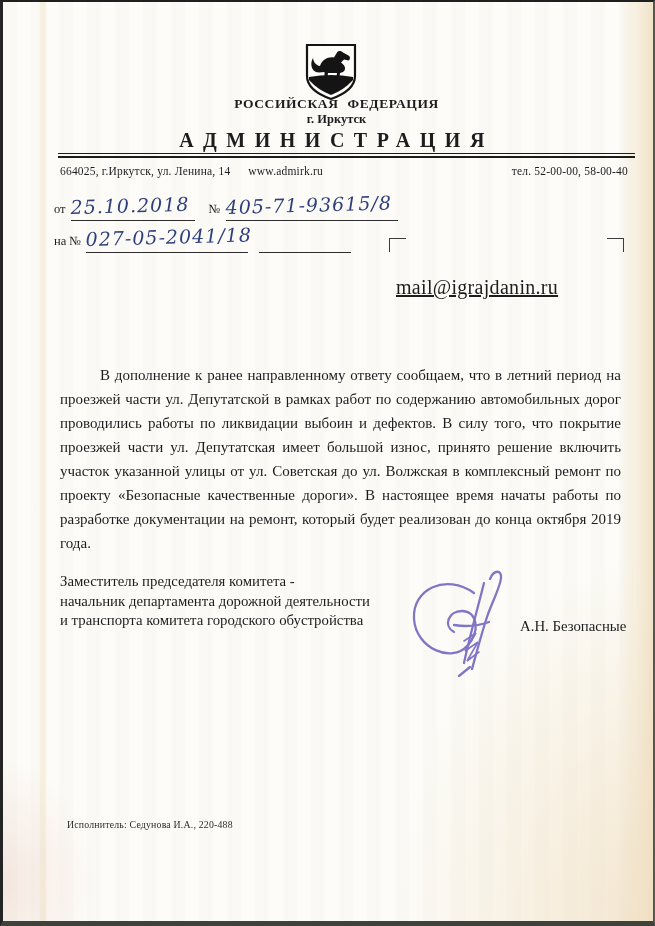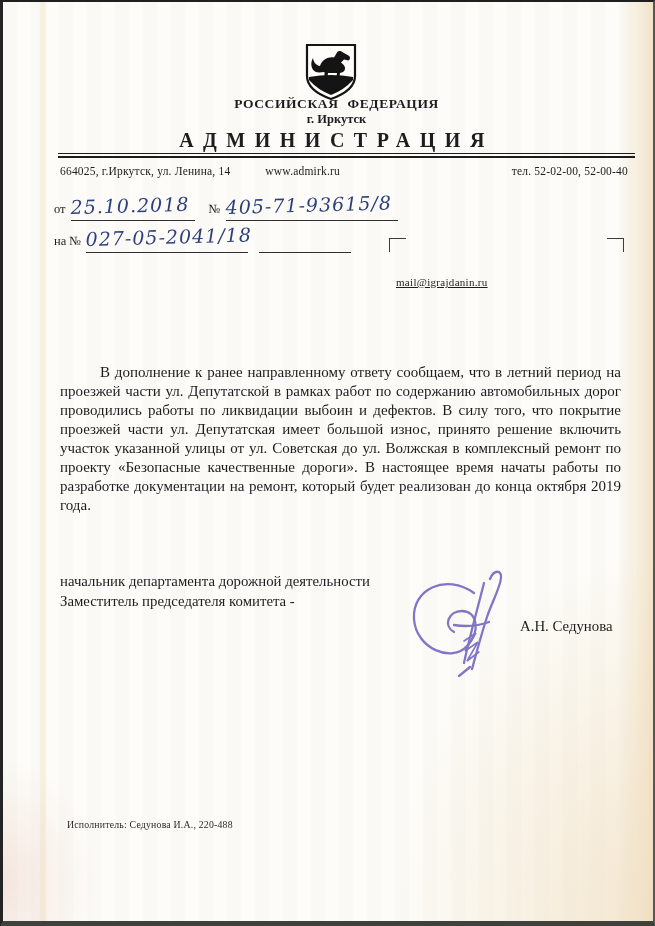--- a/index.html
+++ b/index.html
@@ -26,39 +26,39 @@
   .abs{position:absolute;}
   
   .center-band{left:0;width:100%;text-align:center;padding-left:17px;box-sizing:border-box;}
   .country{top:94px;font-size:13.5px;font-weight:bold;letter-spacing:.6px;word-spacing:5px;}
   .city{top:110px;font-size:12.5px;font-weight:bold;text-align:center;}
   .org{top:127px;font-size:20px;font-weight:bold;letter-spacing:9.5px;}
   .rule{top:151px;left:55px;width:577px;height:2px;
         border-top:1.6px solid #1c1c1c;border-bottom:2.8px solid #1c1c1c;}
   .contact-row{top:163px;left:57px;width:568px;display:flex;justify-content:space-between;
                font-size:11.5px;letter-spacing:.2px;}
-  .website{margin-left:35px;}
+  .website{margin-left:18px;}
   
   .refline{left:43px;white-space:nowrap;}
   .refline-1{top:194px;}
   .refline-2{top:226px;}
   .lbl{font-size:12.5px;vertical-align:bottom;line-height:24px;margin-left:8px;}
   .uline{display:inline-block;vertical-align:bottom;height:24px;
          border-bottom:1.3px solid #2e2e2e;margin-left:5px;margin-right:6px;}
   .hw-ink{display:inline-block;font-family:"DejaVu Serif", serif;font-style:italic;
           font-size:19px;line-height:24px;color:#2d3f7c;letter-spacing:1px;
           transform:rotate(-1.6deg) translateY(-1px);transform-origin:left bottom;}
   .w122{width:124px;} .w170{width:172px;} .w160{width:162px;} .w92{width:92px;}
   
   .bracket{width:16px;height:13px;}
   .bracket-left{left:386px;top:236px;border-left:1.4px solid #3c3c3c;border-top:1.4px solid #3c3c3c;}
   .bracket-right{left:604px;top:236px;border-right:1.4px solid #3c3c3c;border-top:1.4px solid #3c3c3c;}
-  .email{left:393px;top:274px;font-size:11px;text-decoration:underline;letter-spacing:.3px;}
+  .email{left:393px;top:274px;font-size:20px;text-decoration:underline;letter-spacing:.3px;}
   
-  .body-par{left:57px;top:361px;width:561px;font-size:15px;line-height:19px;
+  .body-par{left:57px;top:361px;width:561px;font-size:15px;line-height:24px;
             text-align:justify;text-indent:40px;}
   
   .sig-block{left:57px;top:570px;font-size:14.8px;line-height:19.5px;}
   .signer{left:517px;top:616px;font-size:14.8px;}
   .sig-svg{left:401px;top:567px;}
   
   .executor{left:64px;top:817px;font-size:9.8px;letter-spacing:.2px;color:#2b2b2b;}
 </style>
 </head>
 <body>
@@ -78,50 +78,51 @@
   <div class="abs center-band country">РОССИЙСКАЯ ФЕДЕРАЦИЯ</div>
   <div class="abs center-band city">г. Иркутск</div>
   <div class="abs center-band org">АДМИНИСТРАЦИЯ</div>
 
   <div class="abs rule"></div>
 
   <div class="abs contact-row">
     <span>
       <span>664025,  г.Иркутск, ул. Ленина, 14</span><span class="website">www.admirk.ru</span>
     </span>
-    <span>тел. 52-02-00, 52-00-40</span>
+    <span>тел. 52-00-00, 58-00-40</span>
   </div>
 
   <div class="abs refline refline-1">
     <span class="lbl">от</span><span class="uline w122"><span class="hw-ink">25.10.2018</span></span><span class="lbl">№</span><span class="uline w170"><span class="hw-ink">405-71-93615/8</span></span>
   </div>
 
   <div class="abs refline refline-2">
     <span class="lbl">на №</span><span class="uline w160"><span class="hw-ink">027-05-2041/18</span></span><span class="uline w92"></span>
   </div>
 
   <div class="abs bracket bracket-left"></div>
   <div class="abs bracket bracket-right"></div>
   <div class="abs email">mail@igrajdanin.ru</div>
 
   <div class="abs body-par">В дополнение к ранее направленному ответу сообщаем, что в летний период на проезжей части ул. Депутатской в рамках работ по содержанию автомобильных дорог проводились работы по ликвидации выбоин и дефектов. В силу того, что покрытие проезжей части ул. Депутатская имеет большой износ, принято решение включить участок указанной улицы от ул. Советская до ул. Волжская в комплексный ремонт по проекту «Безопасные качественные дороги». В настоящее время начаты работы по разработке документации на ремонт, который будет реализован до конца октября 2019 года.</div>
 
   <div class="abs sig-block">
+    <div>Заместитель председателя комитета -</div>
     <div>начальник департамента дорожной деятельности</div>
-    <div>Заместитель председателя комитета -</div>
+    <div>и транспорта комитета городского обустройства</div>
   </div>
 
   <svg class="abs sig-svg" width="115" height="108" viewBox="0 0 115 108">
     <g fill="none" stroke="#7b6fc4" stroke-width="2.3" stroke-linecap="round" opacity="0.95">
       <path d="M70 24 C42 4, 8 20, 10 50 C12 80, 48 94, 63 77 C77 62, 73 42, 58 42 C44 42, 39 57, 50 63"></path>
       <path d="M86 10 C90 0, 98 1, 97 9 C96 19, 88 33, 83 48 C78 63, 73 82, 68 100"></path>
       <path d="M80 14 C74 38, 66 66, 60 94"></path>
       <path d="M50 56 C62 58, 74 57, 85 53"></path>
       <path d="M60 72 L72 64 L61 82 L74 73 L63 92 L75 83" stroke-width="1.6"></path>
       <path d="M66 98 L55 107"></path>
     </g>
   </svg>
 
-  <div class="abs signer">А.Н. Седунова</div>
+  <div class="abs signer">А.Н. Безопасные</div>
 
   <div class="abs executor">Исполнитель: Седунова И.А., 220-488</div>
 
 </div>
 
 </body></html>

